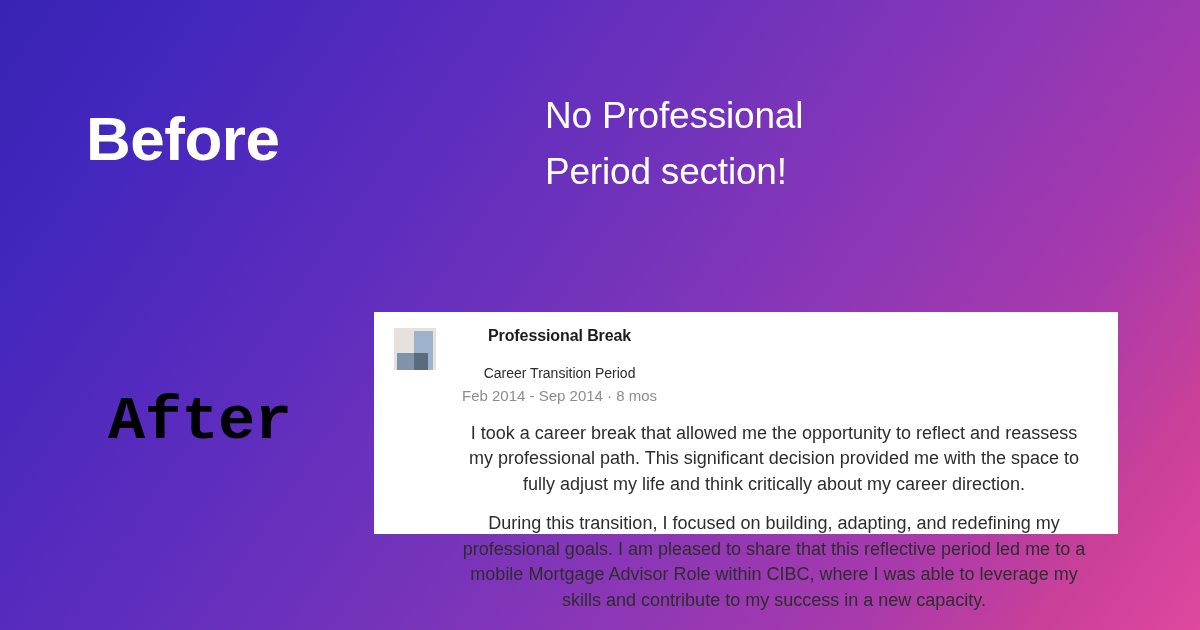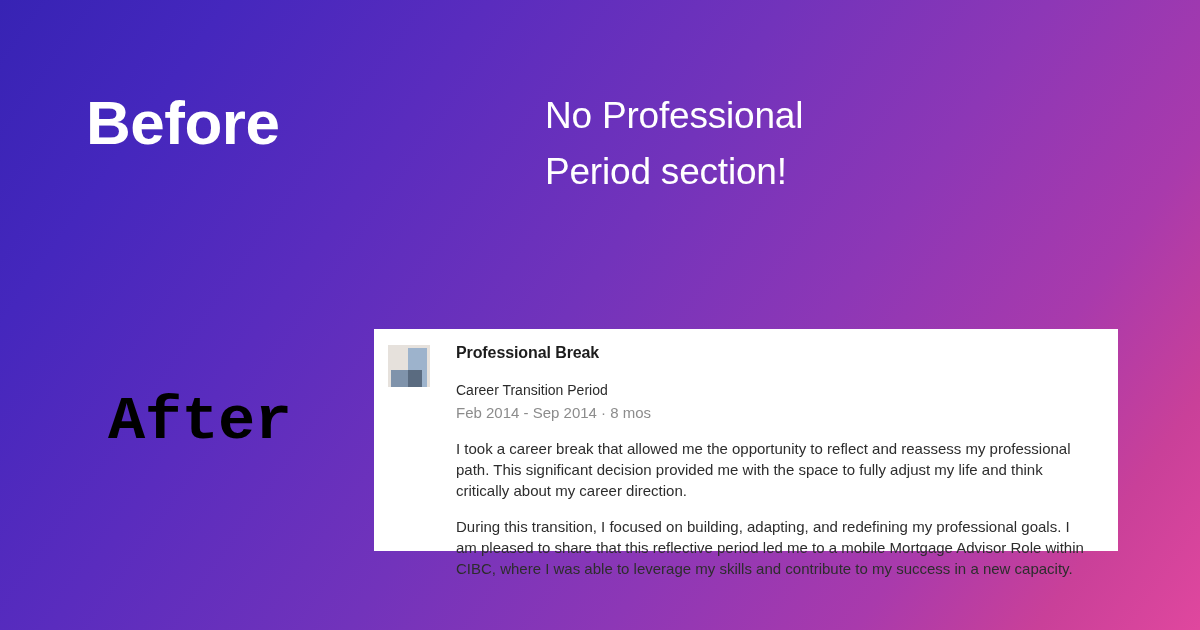--- a/index.html
+++ b/index.html
@@ -33,21 +33,21 @@
   .big-label {
     position: absolute;
     font-weight: bold;
     letter-spacing: -0.5px;
     line-height: 1;
     white-space: nowrap;
   }
 
   #label-before {
     left: 86px;
-    top: 92px;
+    top: 108px;
     font-size: 62px;
     color: #ffffff;
   }
 
   #label-after {
     left: 108px;
     top: 391px;
     font-size: 62px;
     color: #000000;
     font-family: Liberation Mono, monospace;
@@ -62,26 +62,27 @@
     font-weight: normal;
     line-height: 1.52;
     color: #ffffff;
     letter-spacing: -0.2px;
   }
 
   
   #card {
     position: absolute;
     left: 374px;
-    top: 329px;
+    top: 312px;
     width: 744px;
     height: 222px;
     background: #ffffff;
     box-sizing: border-box;
-    padding: 14px 22px 0 14px;
+    padding: 14px 22px 0 20px;
+    text-align: center;
   }
 
   #entry-head {
     display: flex;
     align-items: flex-start;
   }
 
   
   #logo {
     position: relative;
@@ -142,21 +143,21 @@
     margin-top: 1px;
   }
 
   #entry-body {
     margin-top: 14px;
     margin-left: 68px;
     padding-right: 10px;
   }
   #entry-body p {
     margin: 0 0 14px 0;
-    font-size: 15px;
+    font-size: 18px;
     line-height: 1.42;
     color: #2d2d2d;
   }
   #entry-body p:last-child {
     margin-bottom: 0;
   }
 </style>
 </head>
 <body>
 

